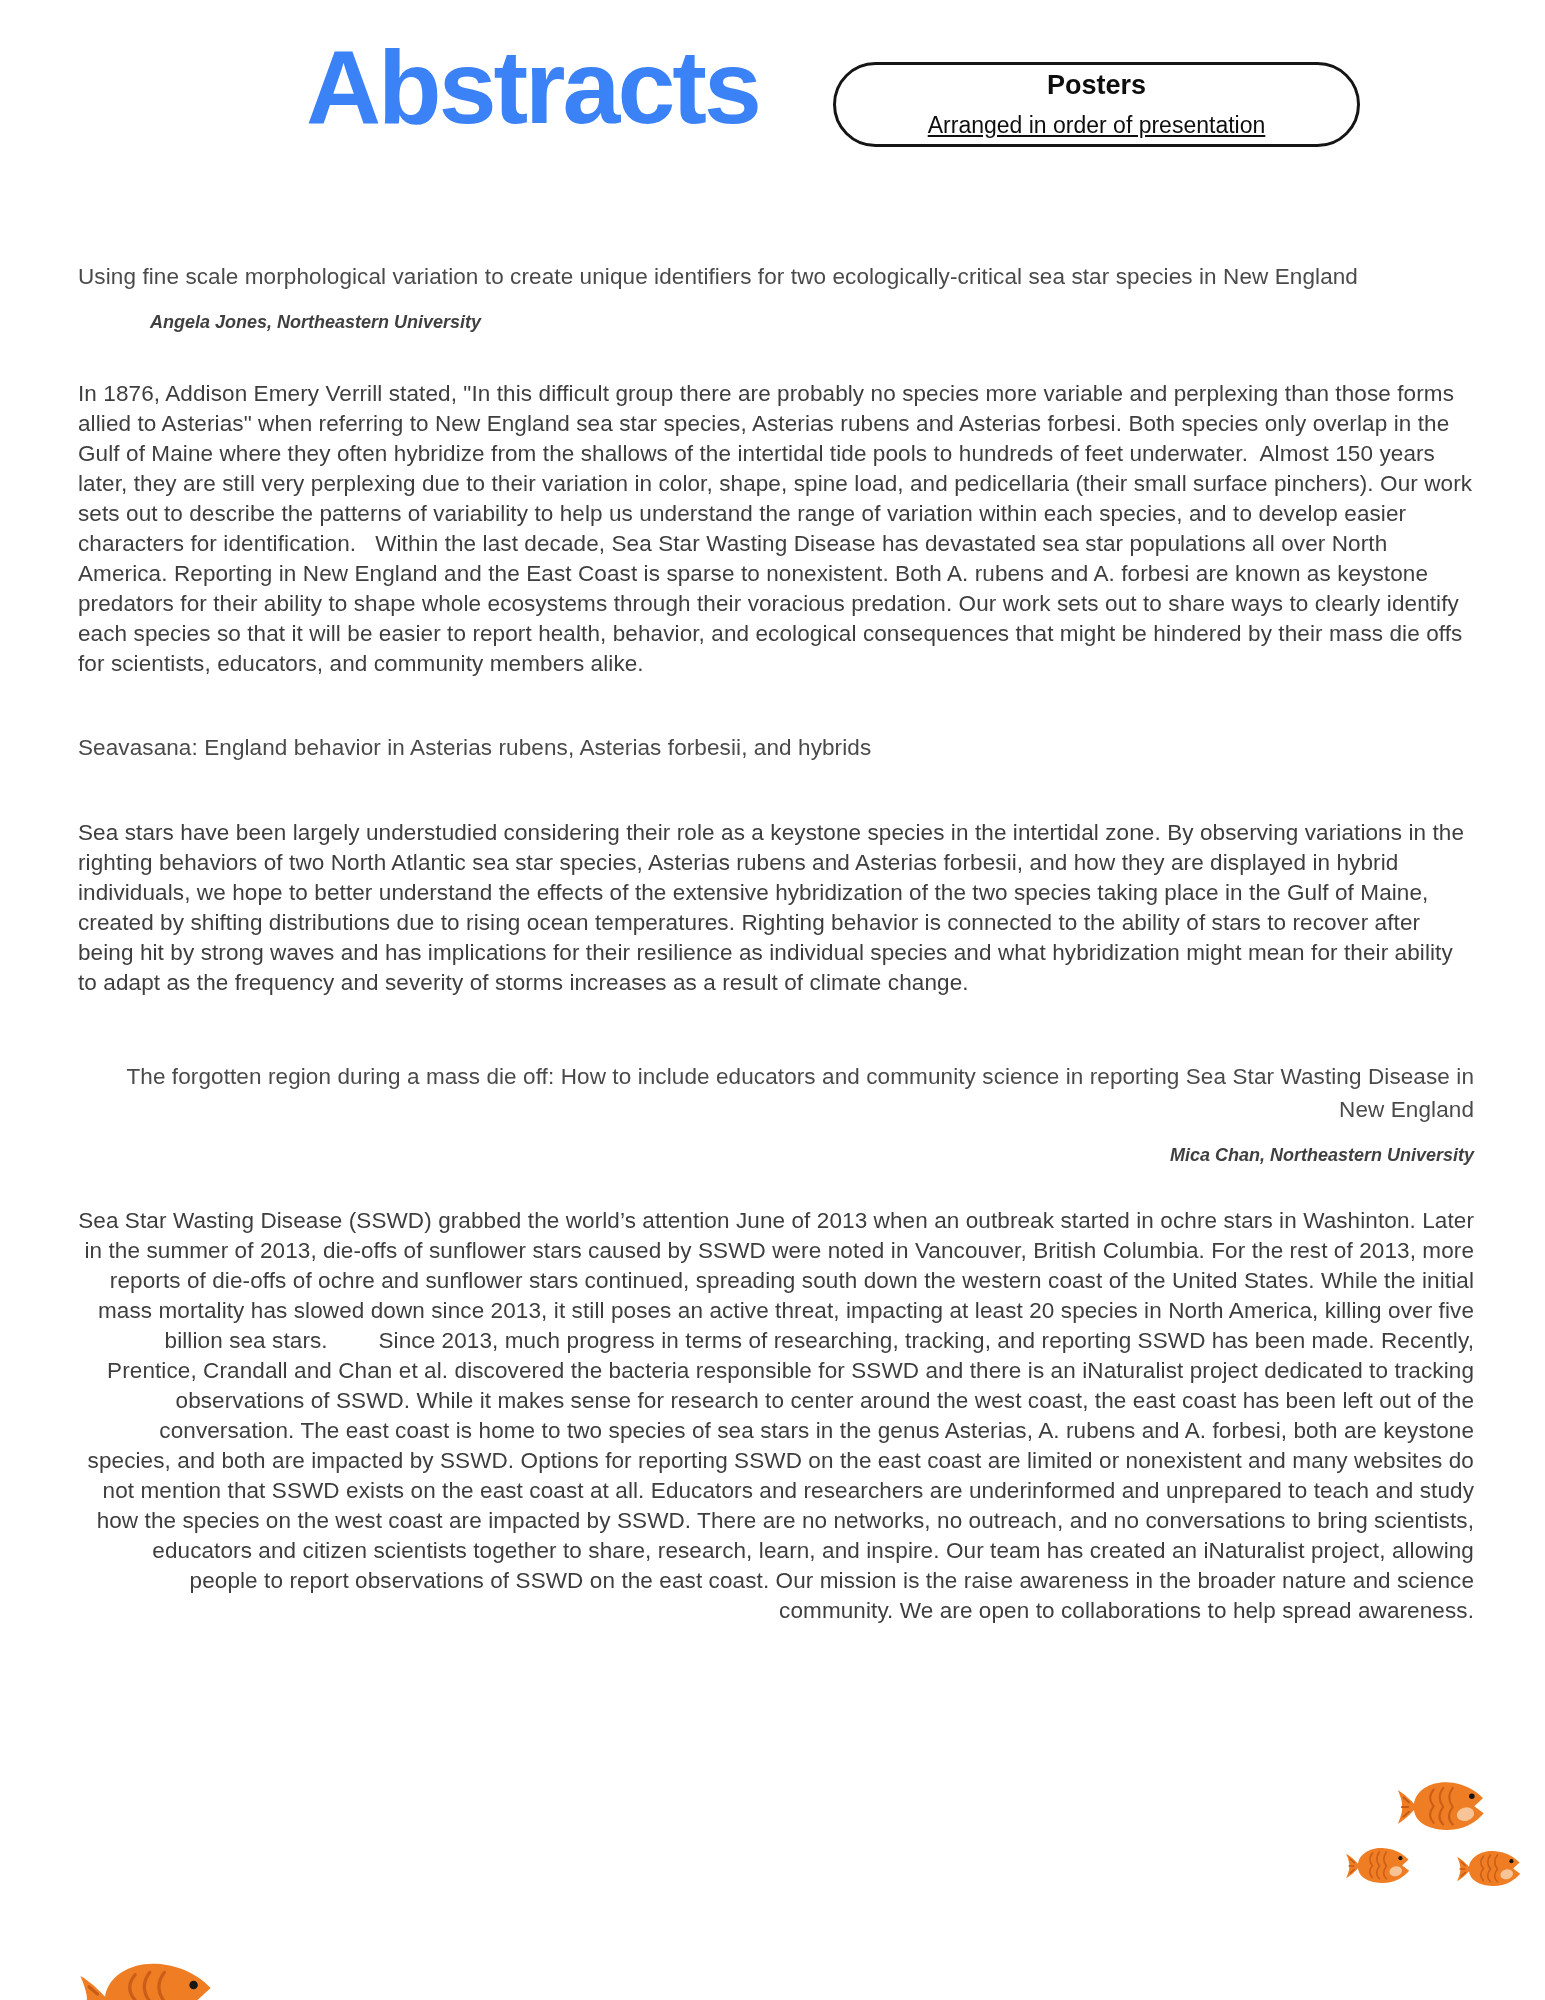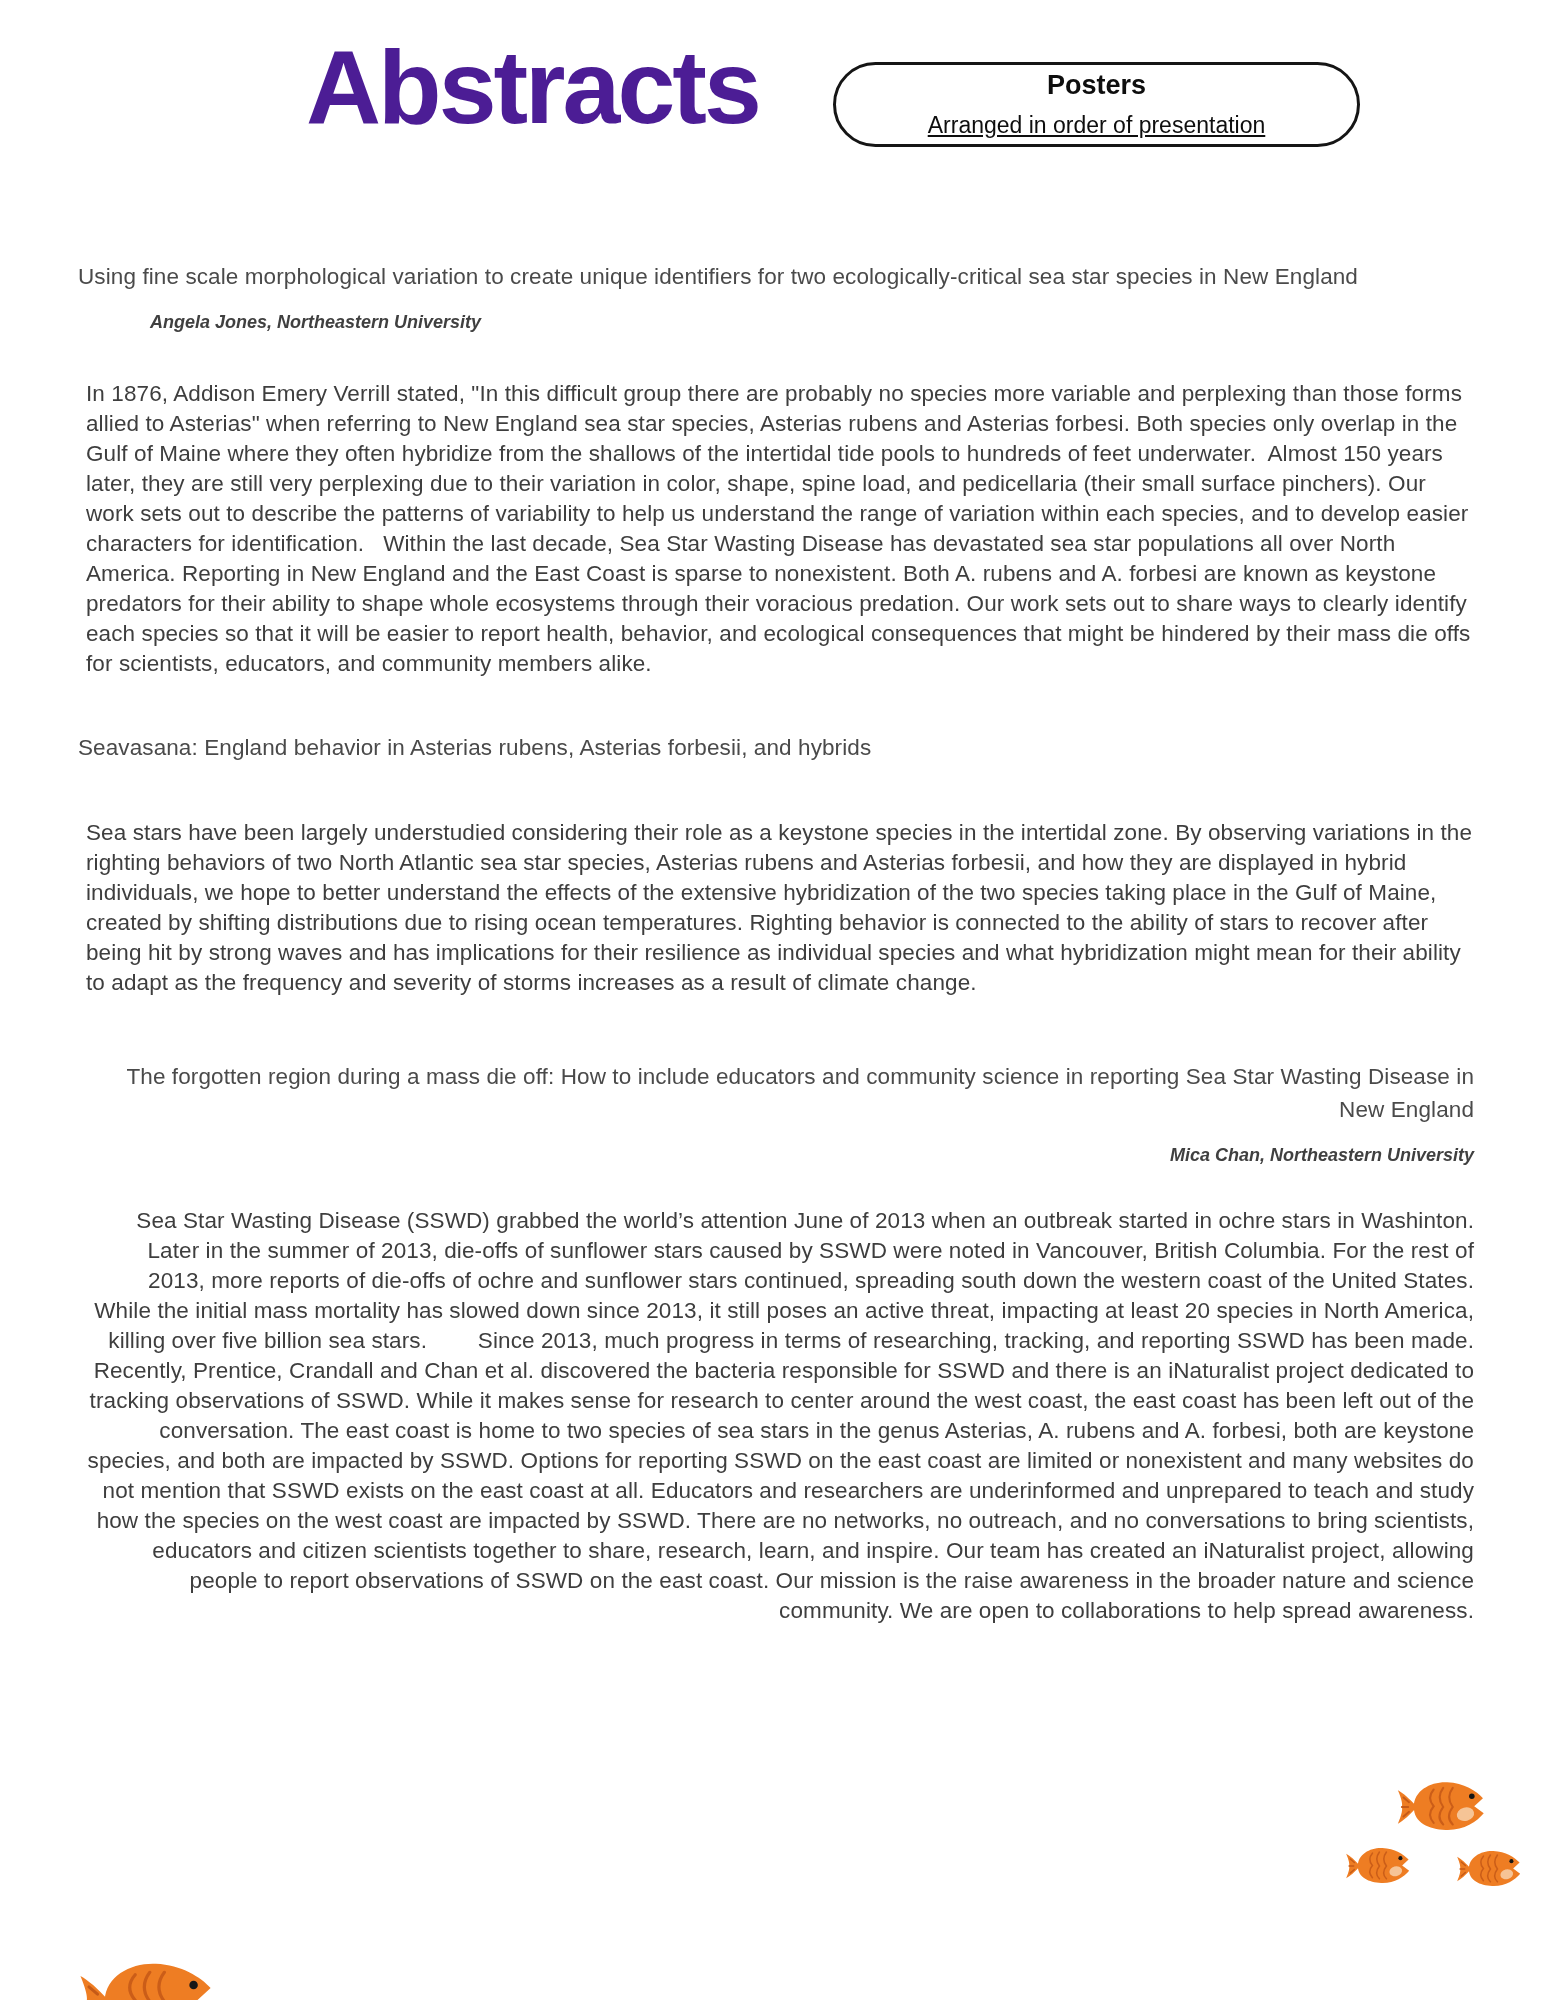--- a/index.html
+++ b/index.html
@@ -5,21 +5,21 @@
   html, body { margin:0; padding:0; background:#ffffff; }
   .page {
     position:relative; width:1545px; height:2000px; background:#ffffff;
     overflow:hidden; font-family:"Liberation Sans", sans-serif;
   }
 
   
   .page-title {
     position:absolute; left:306px; top:30px; margin:0;
     font-size:104px; font-weight:800; letter-spacing:-3px;
-    color:#4c1d95; line-height:1.1;
+    color:#3b82f6; line-height:1.1;
   }
   .posters-badge {
     position:absolute; left:833px; top:62px; width:527px; height:85px;
     box-sizing:border-box; border:3px solid #151515; border-radius:50px;
     display:flex; flex-direction:column; align-items:center; justify-content:center;
     color:#0e0e0e; background:#ffffff;
   }
   .badge-title { font-size:27px; font-weight:700; line-height:1.15; }
   .badge-sub { font-size:23px; text-decoration:underline; margin-top:10px; }
 
@@ -31,21 +31,21 @@
   .abstract.a3 { margin-top:62px;text-align:right; }
   .abs-title {
     margin:0; font-size:22.5px; font-weight:400; color:#4a4a4a;
     line-height:33px; letter-spacing:0.1px;
   }
   .abs-author {
     margin:14px 0 0 72px; font-size:18px; font-weight:700; font-style:italic;
     color:#404040; line-height:30px;
   }
   .abs-body {
-    margin:42px 0 0 8px; font-size:22.5px; color:#3e3e3e;
+    margin:42px 0 0 0; font-size:22.5px; color:#3e3e3e;
     line-height:30px; white-space:pre-wrap; letter-spacing:0.1px;
   }
   .abstract.a2 .abs-body { margin-top:54px; }
   .abstract.a3 .abs-body { margin-top:36px; }
 
   
   .fish { position:absolute; display:block; }
   .fish-large  { left:1396px; top:1776px; width:96px;  height:62px; }
   .fish-small-1{ left:1345px; top:1843px; width:70px;  height:46px; }
   .fish-small-2{ left:1456px; top:1846px; width:70px;  height:46px; }

